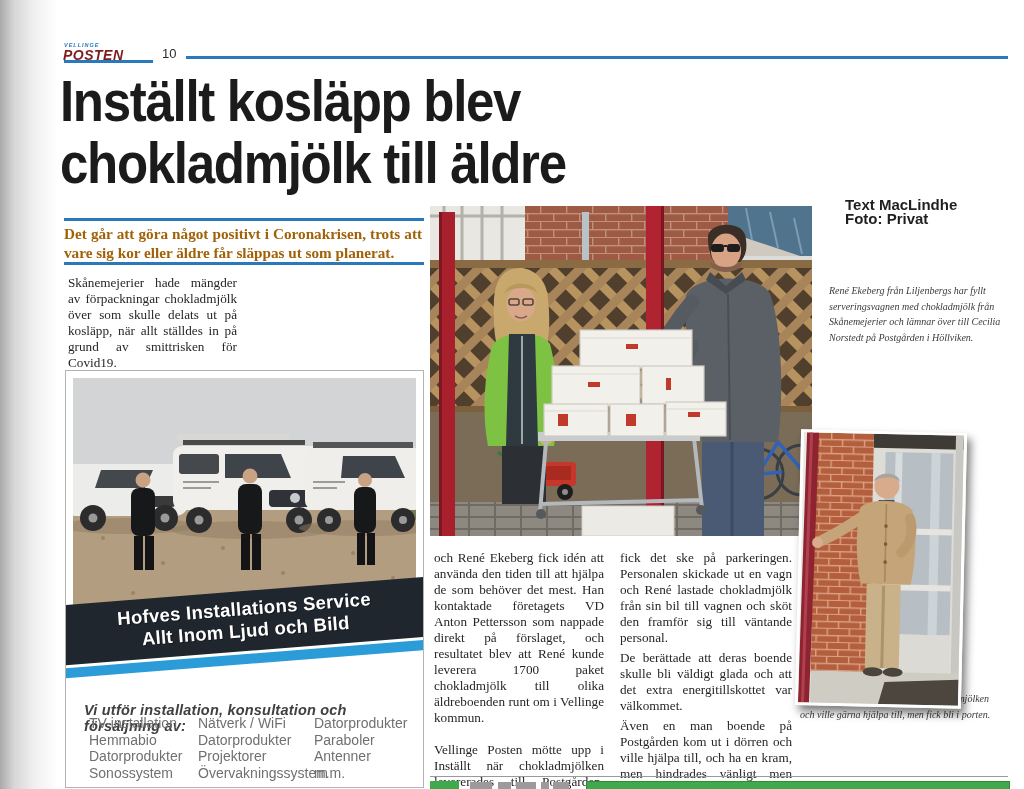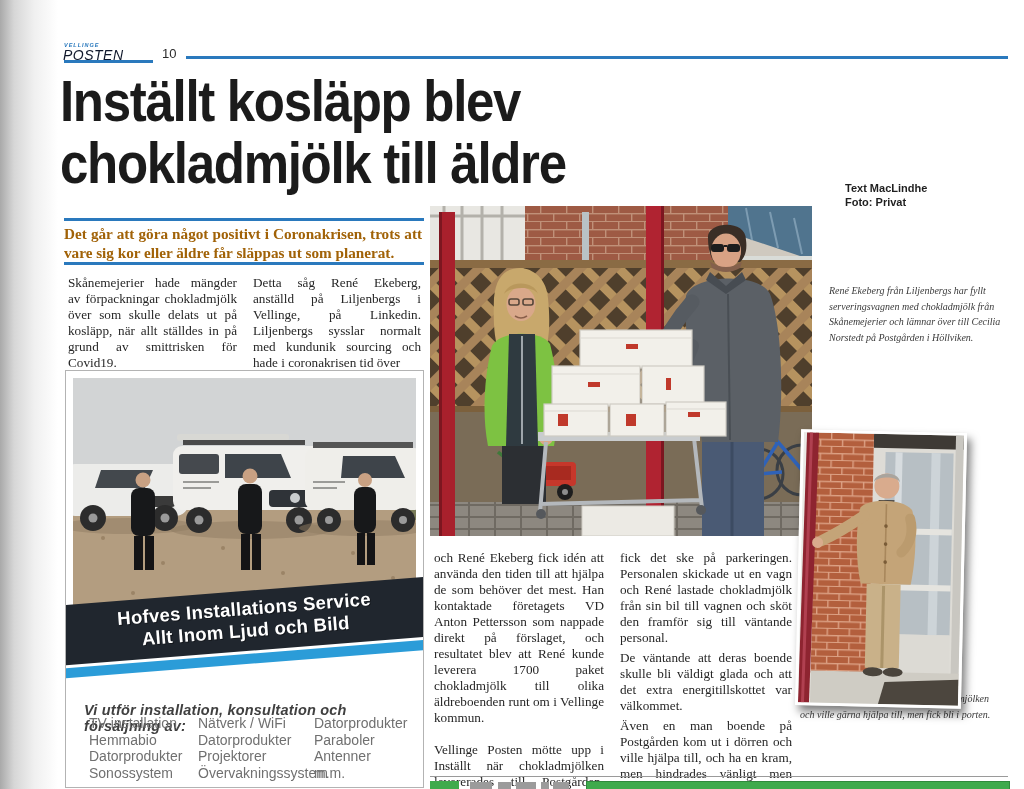--- a/index.html
+++ b/index.html
@@ -4,31 +4,31 @@
 <style>
   html,body{margin:0;padding:0;}
   body{width:1024px;height:789px;background:#fff;font-family:"Liberation Sans",sans-serif;}
   .page{position:relative;width:1024px;height:789px;background:#fff;overflow:hidden;}
   .page::before{content:"";position:absolute;left:0;top:0;width:58px;height:789px;
     background:linear-gradient(90deg,#9a9a9a 0,#cfcfcf 14px,#ededed 34px,#ffffff 58px);z-index:5;pointer-events:none;opacity:.85;}
   .abs{position:absolute;}
 
   
   .logo-top{left:64px;top:42px;font-size:5.5px;font-weight:bold;letter-spacing:1px;color:#2a79bd;font-style:italic;}
-  .logo-main{left:63px;top:47px;font-size:14px;font-weight:normal;font-style:italic;letter-spacing:.5px;color:#0f172a;}
+  .logo-main{left:63px;top:47px;font-size:14px;font-weight:bold;font-style:italic;letter-spacing:.5px;color:#7f1d1d;}
   .logo-rule{left:64px;top:60px;width:89px;height:3px;background:#2a79bd;}
   .page-number{left:162px;top:46px;font-size:13px;color:#2b2b2b;}
   .head-rule{left:186px;top:56px;width:822px;height:3px;background:#2a79bd;}
 
   
   .headline{left:60px;top:70px;width:780px;font-weight:bold;color:#1b1b1b;
     font-size:58px;line-height:62px;letter-spacing:-1.5px;transform:scaleX(.88);transform-origin:0 0;}
 
   
-  .byline{left:845px;top:181px;font-size:11px;font-weight:bold;color:#1f1f1f;line-height:14px;}
+  .byline{left:845px;top:198px;font-size:15px;font-weight:bold;color:#1f1f1f;line-height:14px;}
 
   
   .lead-rule-top{left:64px;top:218px;width:360px;height:2.5px;background:#2a79bd;}
   .lead{left:64px;top:224px;width:358px;font-family:"Liberation Serif",serif;font-weight:bold;
     font-size:15.2px;line-height:19px;color:#a16207;text-align:justify;}
   .lead-rule-bottom{left:64px;top:262px;width:360px;height:2.5px;background:#2a79bd;}
 
   
   .bodycol{font-family:"Liberation Serif",serif;font-size:13.2px;line-height:16px;color:#262626;text-align:justify;}
   .bodycol p{margin:4px;}
@@ -92,23 +92,20 @@
     <div>Text MacLindhe</div>
     <div>Foto: Privat</div>
   </div>
 
   <div class="abs lead-rule-top"></div>
   <div class="abs lead">Det går att göra något positivt i Coronakrisen, trots att vare sig kor eller äldre får släppas ut som planerat.</div>
   <div class="abs lead-rule-bottom"></div>
 
   <div class="abs bodycol col1">
     <p>Skånemejerier hade mängder av förpackningar chokladmjölk över som skulle delats ut på kosläpp, när allt ställdes in på grund av smittrisken för Covid19.</p>
-  </div>
-  <div class="abs bodycol col2">
-    <p>Detta såg René Ekeberg, anställd på Liljenbergs i Vellinge, på Linkedin. Liljenbergs sysslar normalt med kundunik sourcing och hade i coronakrisen tid över</p>
   </div>
 
   <div class="abs photo-main">
     <svg width="382" height="330" viewBox="0 0 382 330">
       <defs>
         <pattern id="brick1" width="26" height="16" patternUnits="userSpaceOnUse">
           <rect width="26" height="16" fill="#9e5a44"></rect>
           <rect y="7" width="26" height="1.4" fill="#c09078"></rect>
           <rect y="15" width="26" height="1.4" fill="#c09078"></rect>
           <rect x="6" y="0" width="1.4" height="8" fill="#c09078"></rect>
@@ -242,21 +239,21 @@
   </div>
 
   <div class="abs caption caption-main">René Ekeberg från Liljenbergs har fyllt serveringsvagnen med chokladmjölk från Skånemejerier och lämnar över till Cecilia Norstedt på Postgården i Höllviken.</div>
 
   <div class="abs bodycol col3">
     <p>och René Ekeberg fick idén att använda den tiden till att hjälpa de som behöver det mest. Han kontaktade företagets VD Anton Pettersson som nappade direkt på förslaget, och resultatet blev att René kunde leverera 1700 paket chokladmjölk till olika äldreboenden runt om i Vellinge kommun.</p>
     <p class="gap">Vellinge Posten mötte upp i Inställt när chokladmjölken levererades till Postgården. Eftersom det var besöksförbud</p>
   </div>
   <div class="abs bodycol col4">
     <p>fick det ske på parkeringen. Personalen skickade ut en vagn och René lastade chokladmjölk från sin bil till vagnen och sköt den framför sig till väntande personal.</p>
-    <p>De väntande att deras boende skulle bli väldigt glada och att det extra energitillskottet var välkommet.</p>
+    <p>De berättade att deras boende skulle bli väldigt glada och att det extra energitillskottet var välkommet.</p>
     <p>Även en man boende på Postgården kom ut i dörren och ville hjälpa till, och ha en kram, men hindrades vänligt men bestämt av personalen. Det togs inte illa</p>
   </div>
 
   <div class="abs photo-small">
     <svg width="160" height="270" viewBox="0 0 160 270">
       <defs>
         <pattern id="brick2" width="22" height="14" patternUnits="userSpaceOnUse">
           <rect width="22" height="14" fill="#b35f3d"></rect>
           <rect y="6" width="22" height="1.4" fill="#dca184"></rect>
           <rect y="13" width="22" height="1.4" fill="#dca184"></rect>

